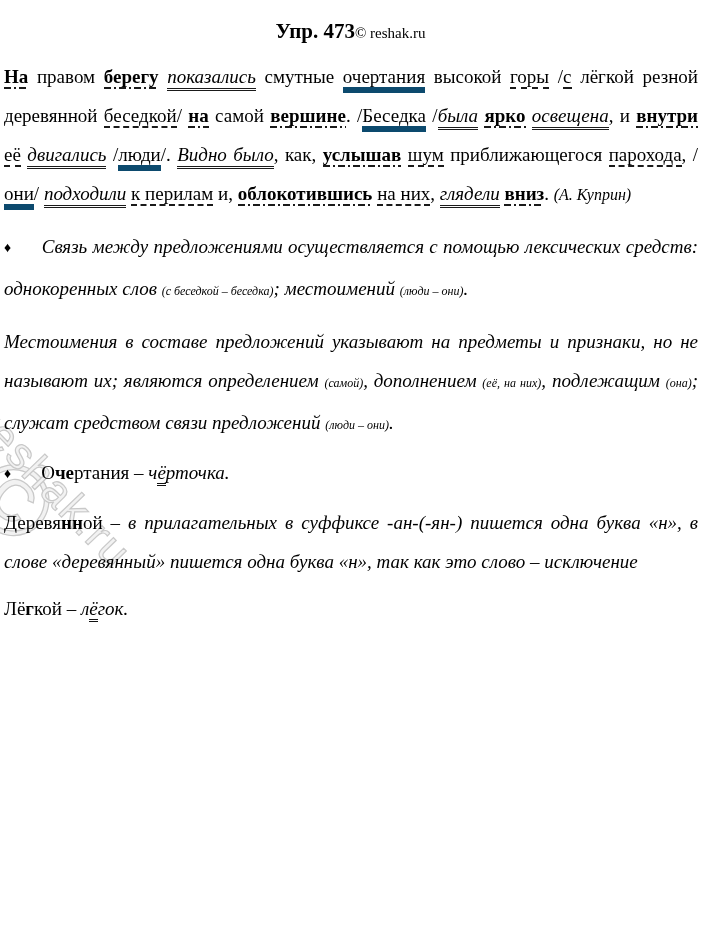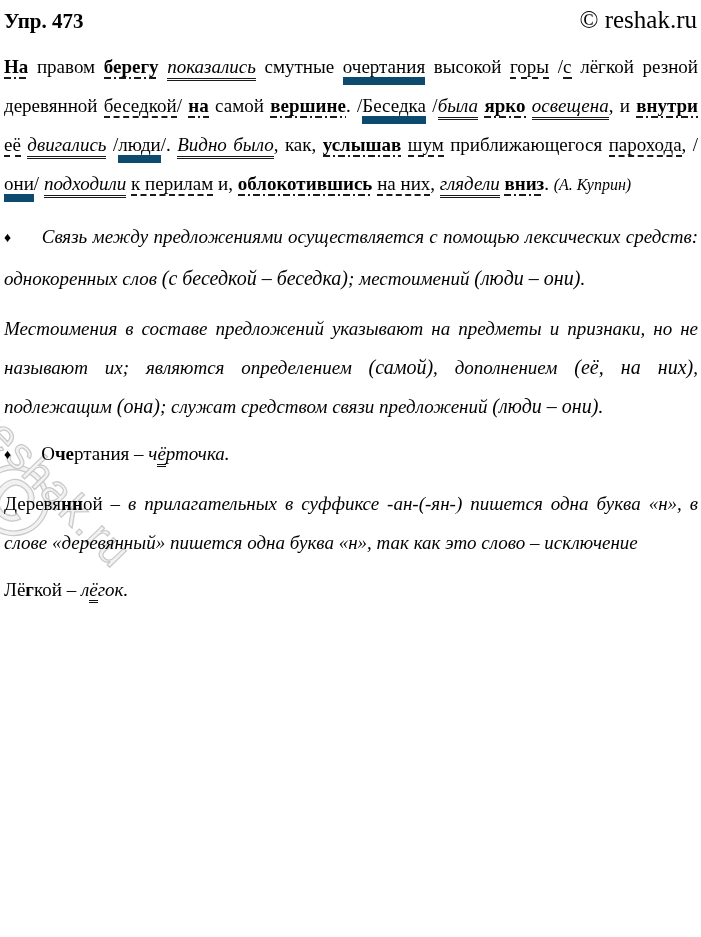--- a/index.html
+++ b/index.html
@@ -4,40 +4,40 @@
 <style>
   html,body{margin:0;padding:0;}
   body{
     width:701px;height:937px;
     background:#ffffff;color:#000;
     font-family:"Liberation Serif","DejaVu Serif",serif;
     position:relative;overflow:hidden;
   }
   .content{position:relative;z-index:1;padding:0;}
   
-  .header{display:flex;justify-content:space-between;align-items:baseline;padding:6px 4px 0 4px;}
+  .header{display:flex;justify-content:center;align-items:baseline;padding:19px 4px 0 4px;}
   .ex-num{font-weight:bold;font-size:21px;}
-  .copyright{font-size:25px;}
+  .copyright{font-size:15px;}
   
   p{margin:0;padding:0 3px 0 4px;font-size:19px;text-align:justify;}
   .passage{margin-top:13px;line-height:39px;}
   .par-it{font-style:italic;}
   .p-connection{margin-top:12px;line-height:41px;}
   .p-pronouns{margin-top:10px;line-height:39px;}
   .entry{margin-top:12px;line-height:39px;}
   .entry.single{line-height:34px;margin-top:11px;}
   .entry.first{margin-top:11px;}
   .e4{margin-top:15px;}
   
   .b{font-weight:bold;}
   .i{font-style:italic;}
-  .sm{font-style:italic;font-size:20px;}
+  .sm{font-style:italic;font-size:12px;}
   .author{font-style:italic;font-size:16px;}
   
-  .u-solid{border-bottom:8px solid #0c4a6e;}
+  .u-solid{border-bottom:6px solid #0c4a6e;}
   .u-double{border-bottom:3px double #1a1a1a;padding-bottom:1px;font-style:italic;}
   .u-dashed{border-bottom:2px dashed #1a1a1a;}
   .u-wavy{text-decoration-style:wavy;text-decoration-color:#1a1a1a;text-decoration-thickness:1px;text-underline-offset:3px;}
   .u-dashdot{
     padding-bottom:2px;
     background-image:repeating-linear-gradient(90deg,#1a1a1a 0 7px,transparent 7px 10px,#1a1a1a 10px 12px,transparent 12px 15px);
     background-size:15px 1.6px;background-repeat:repeat-x;background-position:0 100%;font-weight:bold;
   }
   
   .roof{position:relative;display:inline-block;}

